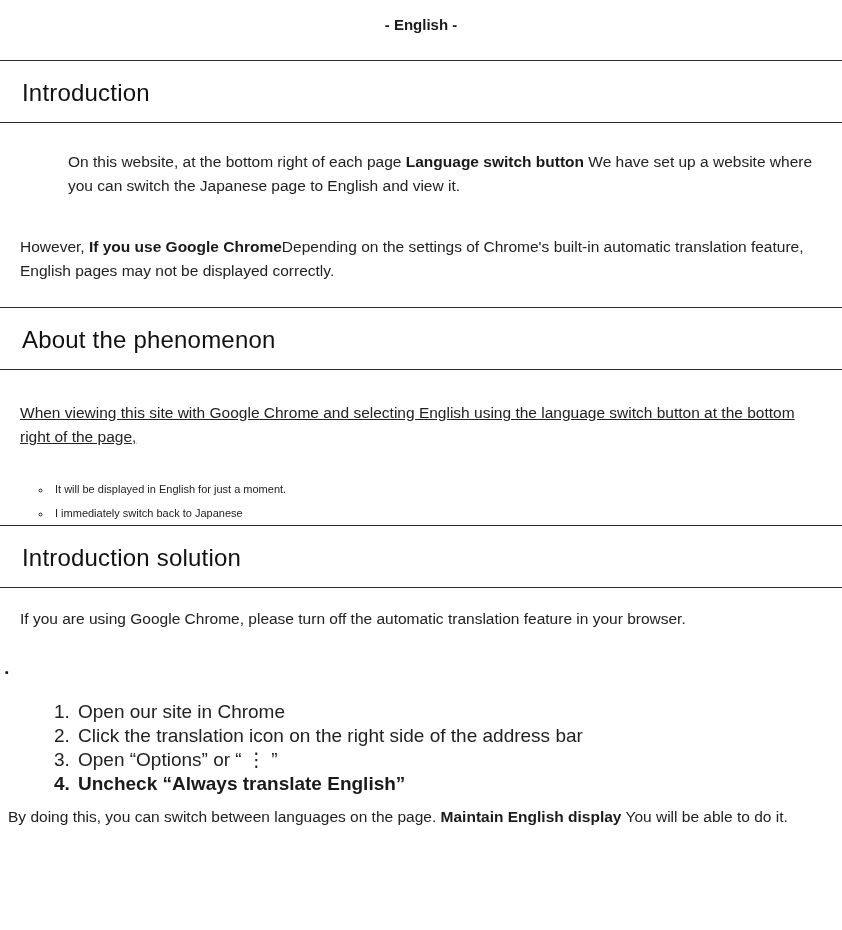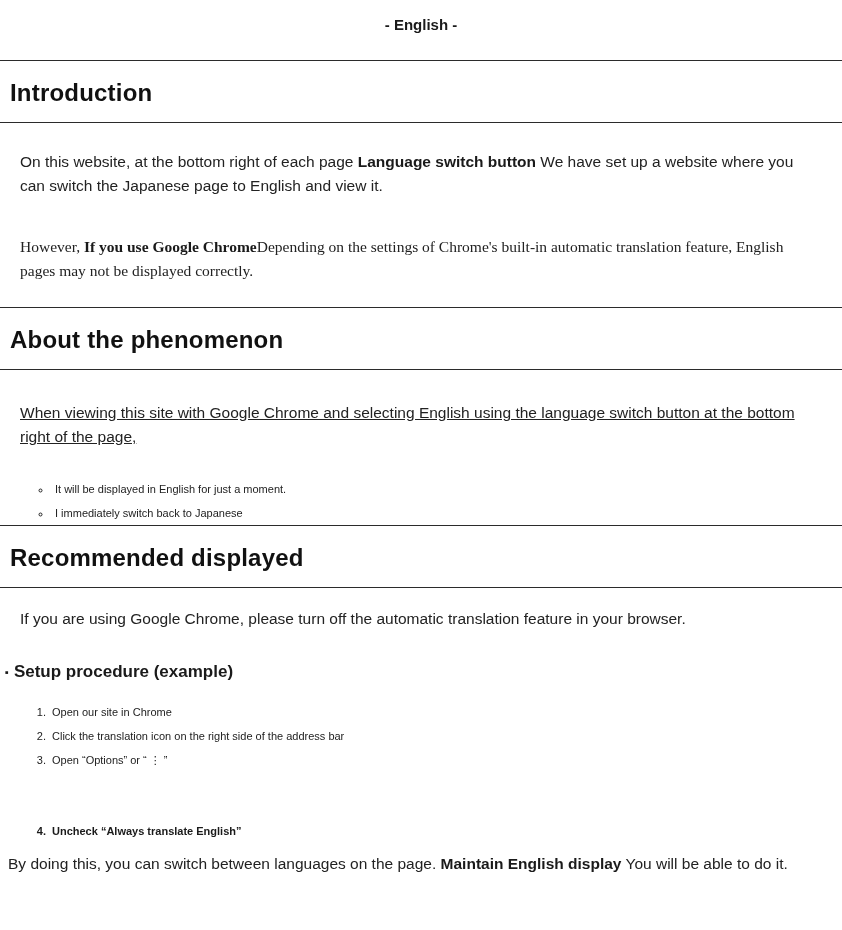--- a/index.html
+++ b/index.html
@@ -24,35 +24,35 @@
     padding: 15px 0 25px 0;
   }
   .hr {
     border: none;
     border-top: 1px solid #2b2b2b;
     height: 0;
     width: 100%;
   }
   .section-heading {
     font-size: 24px;
-    font-weight: 700;
+    font-weight: 400;
     line-height: 30px;
     color: #111111;
-    padding: 17px 0 14px 10px;
+    padding: 17px 0 14px 22px;
     letter-spacing: 0.2px;
   }
   .para {
     font-size: 15.5px;
     line-height: 24px;
     padding: 0 26px 0 20px;
   }
   .b { font-weight: 700; color: #1a1a1a; }
 
-  .intro-p1 { margin-top: 27px; }
-  .intro-p2 { margin-top: 37px; padding-bottom: 24px; font-family: Liberation Serif, serif; }
+  .intro-p1 { margin-top: 27px; margin-left: 48px; }
+  .intro-p2 { margin-top: 37px; padding-bottom: 24px; }
 
   .phen-p1 { margin-top: 31px; text-decoration: underline; }
   .phen-list {
     margin-top: 28px;
     list-style: circle;
     padding-left: 52px;
     font-size: 11px;
     line-height: 24px;
   }
   .phen-list li { padding-left: 3px; }
@@ -70,26 +70,26 @@
     align-items: center;
   }
   .sub-heading .sq {
     font-size: 11px;
     margin-right: 5px;
     line-height: 22px;
   }
   .steps {
     margin-top: 17px;
     list-style: decimal;
-    padding-left: 49px;
-    font-size: 11px;
+    padding-left: 75px;
+    font-size: 19px;
     line-height: 24px;
   }
   .steps li { padding-left: 3px; }
-  .steps li.bold-step { font-weight: 700; color: #1a1a1a; margin-top: 47px; }
+  .steps li.bold-step { font-weight: 700; color: #1a1a1a; }
   .sol-p2 { margin-top: 9px; padding-left: 8px; }
 </style>
 </head>
 <body>
 
 <div class="page">
 
   <div class="lang-title">- English -</div>
 
   <hr class="hr">
@@ -107,28 +107,27 @@
 
   <div>
     <p class="para phen-p1">When viewing this site with Google Chrome and selecting English using the language switch button at the bottom right of the page,</p>
     <ul class="phen-list">
       <li>It will be displayed in English for just a moment.</li>
       <li>I immediately switch back to Japanese</li>
     </ul>
   </div>
 
   <hr class="hr">
-  <h2 class="section-heading">Recommended displayed</h2>
+  <h2 class="section-heading">Introduction solution</h2>
   <hr class="hr">
 
   <div>
     <p class="para sol-p1">If you are using Google Chrome, please turn off the automatic translation feature in your browser.</p>
     <div class="sub-heading">
       <span class="sq">▪</span>
-      <span>Setup procedure (example)</span>
     </div>
     <ol class="steps">
       <li>Open our site in Chrome</li>
       <li>Click the translation icon on the right side of the address bar</li>
       <li>Open “Options” or “ ⋮ ”</li>
       <li class="bold-step">Uncheck “Always translate English”</li>
     </ol>
     <p class="para sol-p2"><span>By doing this, you can switch between languages on the page. </span><span class="b">Maintain English display</span><span> You will be able to do it.</span></p>
   </div>
 

